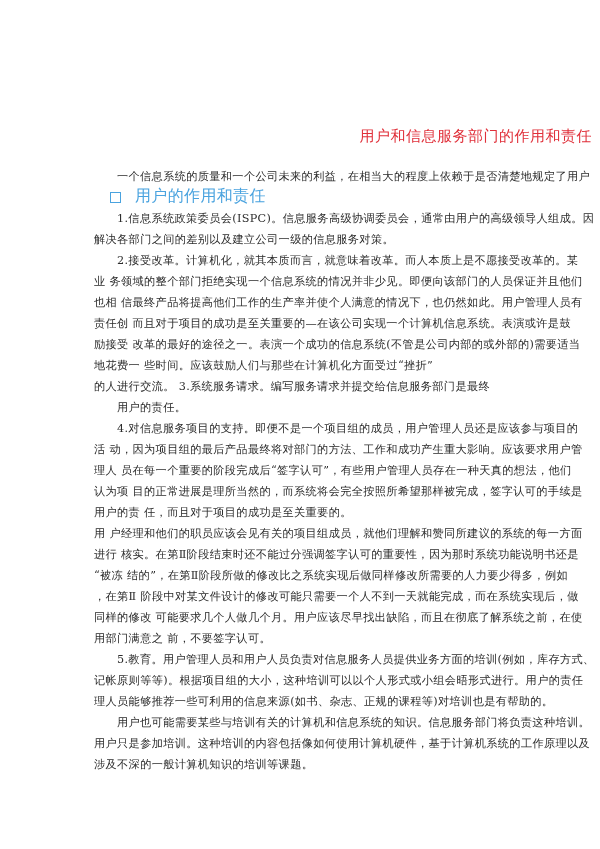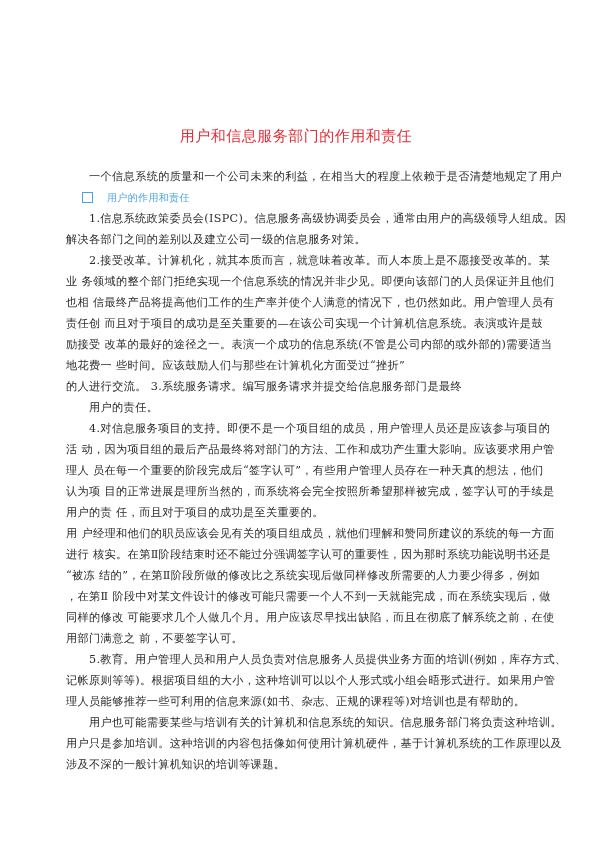--- a/index.html
+++ b/index.html
@@ -5,32 +5,32 @@
   html, body { margin: 0; padding: 0; }
   body {
     width: 600px; height: 849px; overflow: hidden;
     background: #ffffff;
     font-family: "DejaVu Serif", "Liberation Serif", serif;
     color: #2b2b2b;
   }
   .page { position: relative; width: 600px; height: 849px; }
   .title {
     position: absolute; top: 127px; left: 0; width: 592px;
-    text-align: center; font-family: "DejaVu Sans", "Liberation Sans", sans-serif;
+    text-align: right; font-family: "DejaVu Sans", "Liberation Sans", sans-serif;
     font-size: 15px; color: #e0303a; letter-spacing: 0.5px;
   }
   .body {
     position: absolute; top: 166px; left: 66px; width: 472px;
     font-size: 11.2px; line-height: 21px; letter-spacing: 0.35px;
   }
-  .line { white-space: nowrap; height: 21px; overflow: visible; }
+  .line { white-space: nowrap; height: 21px; overflow: visible; margin-left: 28px; }
   .indent { padding-left: 23px; }
   .subhead {
     color: #4aa3df; padding-left: 16px; display: flex; align-items: center;
-    font-family: Liberation Sans, sans-serif; font-size: 10px;
+    font-family: Liberation Mono, monospace; font-size: 16px;
   }
   .checkbox {
     display: inline-block; width: 9px; height: 9px; border: 1px solid #4aa3df;
     margin-right: 14px;
   }
 </style>
 </head>
 <body>
 
 <div class="page">
@@ -60,21 +60,21 @@
         <div class="line">理人  员在每一个重要的阶段完成后“签字认可”，有些用户管理人员存在一种天真的想法，他们</div>
         <div class="line">认为项  目的正常进展是理所当然的，而系统将会完全按照所希望那样被完成，签字认可的手续是</div>
         <div class="line">用户的责  任，而且对于项目的成功是至关重要的。</div>
         <div class="line">用  户经理和他们的职员应该会见有关的项目组成员，就他们理解和赞同所建议的系统的每一方面</div>
         <div class="line">进行  核实。在第Ⅱ阶段结束时还不能过分强调签字认可的重要性，因为那时系统功能说明书还是</div>
         <div class="line">“被冻  结的”，在第Ⅱ阶段所做的修改比之系统实现后做同样修改所需要的人力要少得多，例如</div>
         <div class="line">，在第Ⅱ  阶段中对某文件设计的修改可能只需要一个人不到一天就能完成，而在系统实现后，做</div>
         <div class="line">同样的修改  可能要求几个人做几个月。用户应该尽早找出缺陷，而且在彻底了解系统之前，在使</div>
         <div class="line">用部门满意之  前，不要签字认可。</div>
         <div class="line indent">5.教育。用户管理人员和用户人员负责对信息服务人员提供业务方面的培训(例如，库存方式、</div>
-        <div class="line">记帐原则等等)。根据项目组的大小，这种培训可以以个人形式或小组会晤形式进行。如果用户管</div>
+        <div class="line">记帐原则等等)。根据项目组的大小，这种培训可以以个人形式或小组会晤形式进行。用户的责任</div>
         <div class="line">理人员能够推荐一些可利用的信息来源(如书、杂志、正规的课程等)对培训也是有帮助的。</div>
         <div class="line indent">用户也可能需要某些与培训有关的计算机和信息系统的知识。信息服务部门将负责这种培训。</div>
         <div class="line">用户只是参加培训。这种培训的内容包括像如何使用计算机硬件，基于计算机系统的工作原理以及</div>
         <div class="line">涉及不深的一般计算机知识的培训等课题。</div>
       </div>
 
   </div>
 </div>
 
 </body></html>

